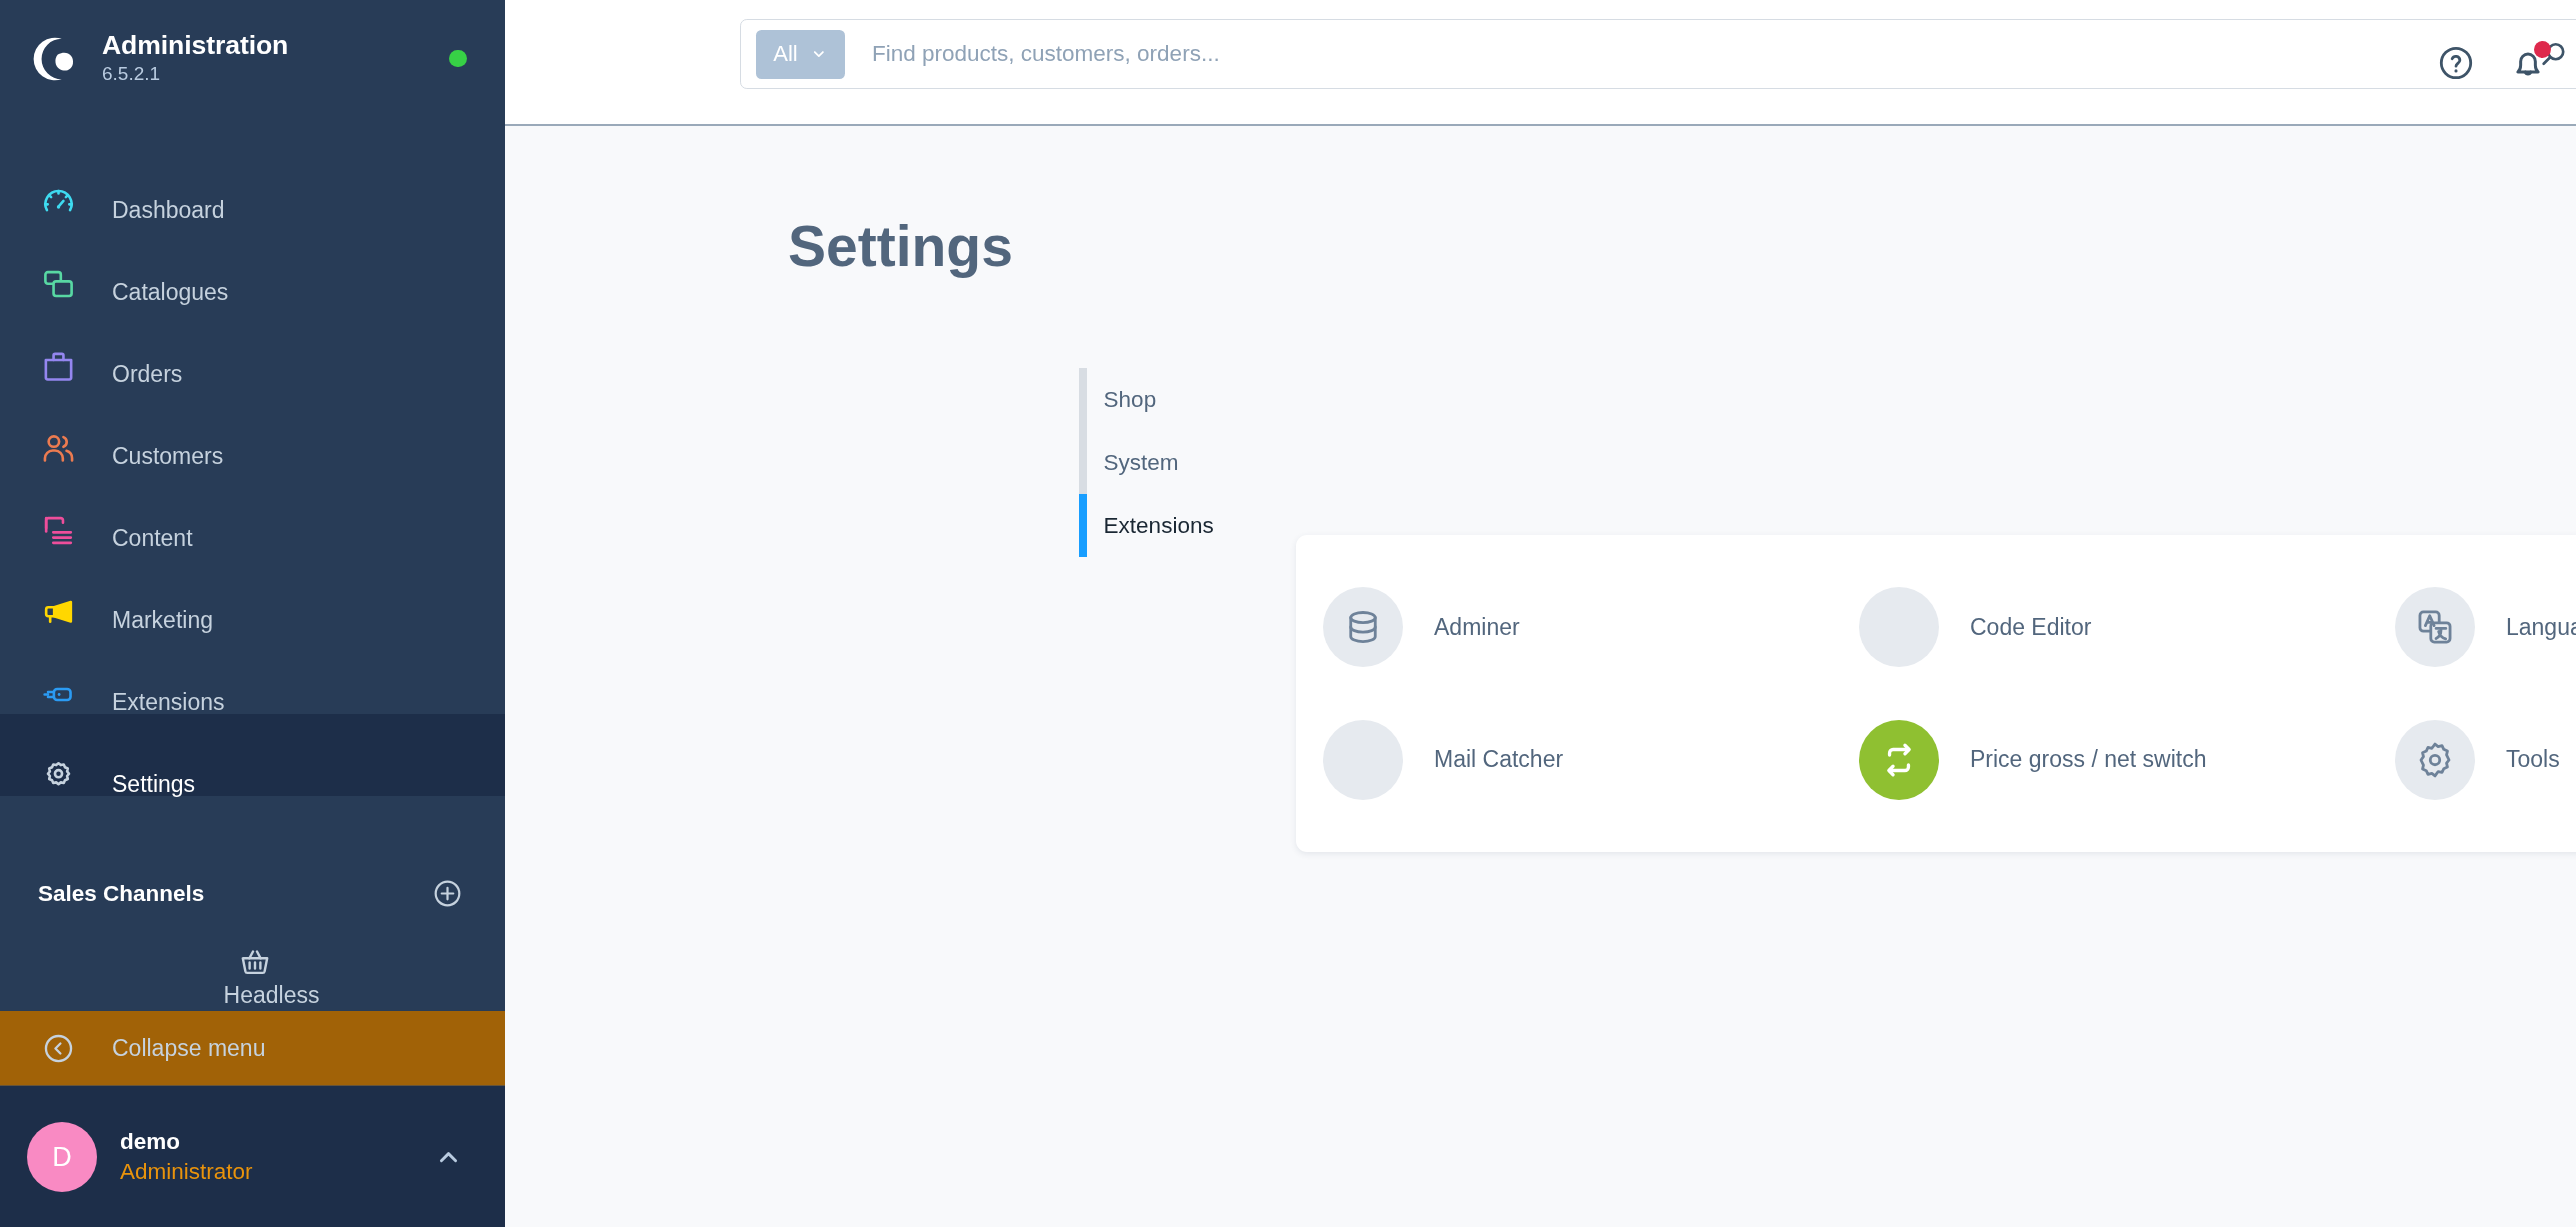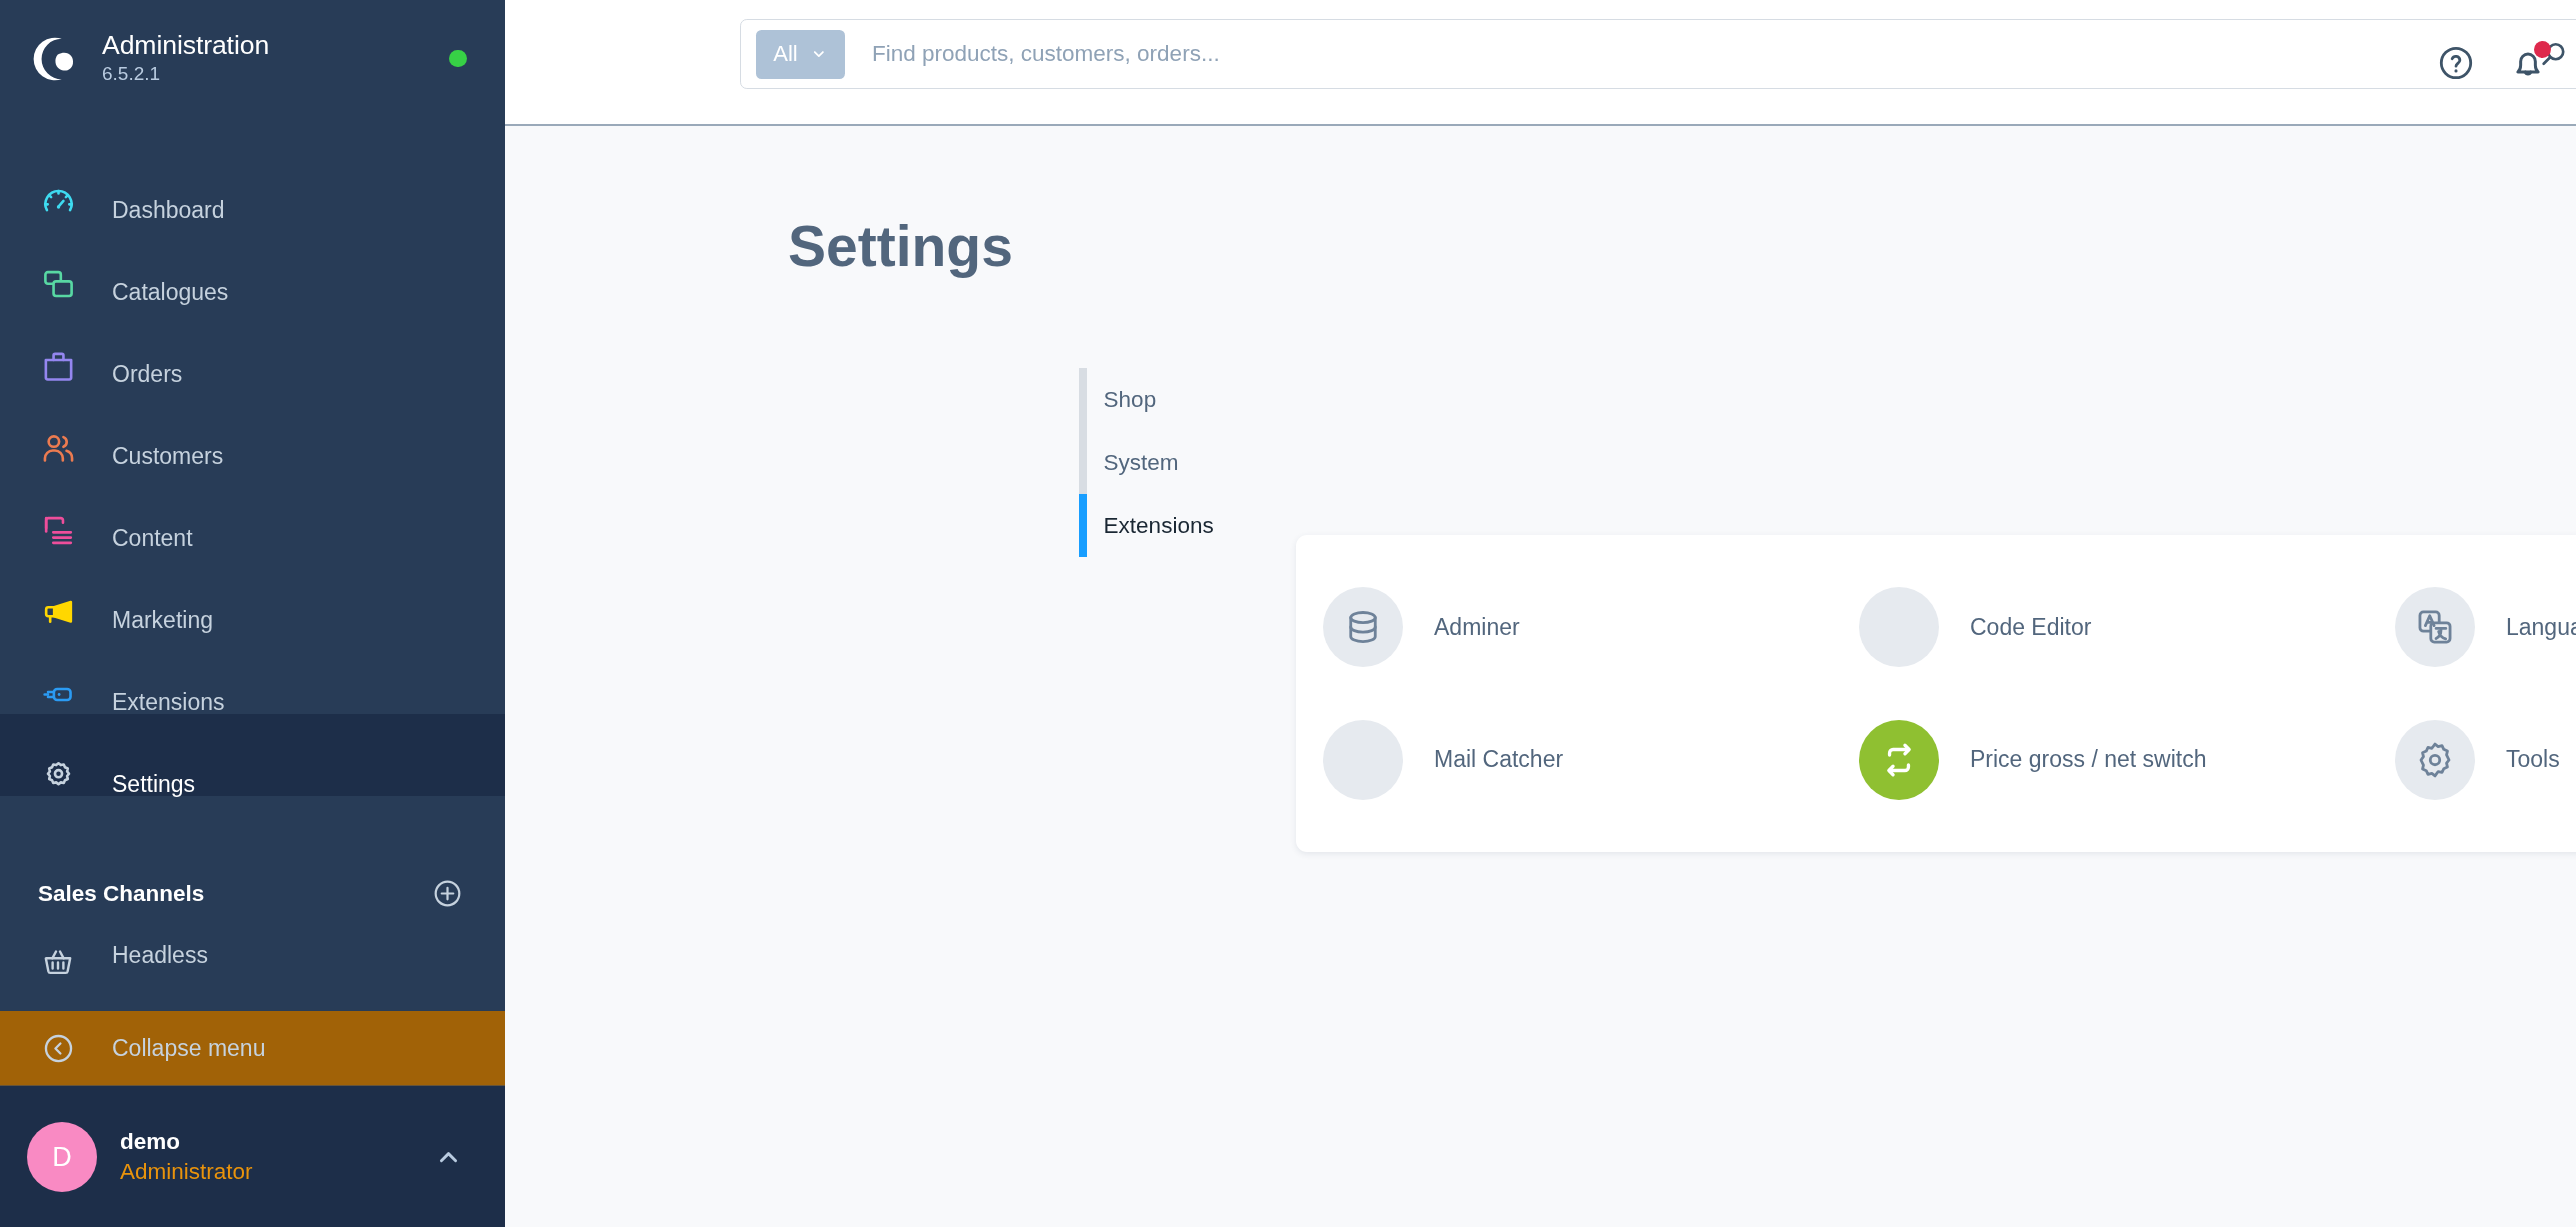--- a/index.html
+++ b/index.html
@@ -41,21 +41,21 @@
   }
   .brand-logo {
     width: 56px; height: 56px;
     flex: 0 0 auto;
     margin-right: 19px;
   }
   .brand-text { flex: 1 1 auto; min-width: 0; }
   .brand-title {
     color: #ffffff;
     font-size: 26.6px;
-    font-weight: normal;
+    font-weight: bold;
     line-height: 1.1;
     letter-spacing: -0.1px;
   }
   .brand-version {
     color: #b9cbe0;
     font-size: 19px;
     line-height: 1.3;
     margin-top: 2px;
   }
   .brand-dot {
@@ -107,23 +107,25 @@
     color: #ffffff;
     font-size: 22.5px;
     font-weight: bold;
     white-space: nowrap;
   }
   .sc-add svg { width: 33px; height: 33px; display: block; }
 
   .sc-list { padding-top: 16.4px; }
   .sc-item {
     display: flex;
+    align-items: center;
     height: 75px;
     padding-left: 38px;
     cursor: pointer;
+    flex-direction: column;
   }
   .sc-icon {
     width: 40px; height: 40px;
     margin-right: 34px;
     flex: 0 0 auto;
     display: flex; align-items: center; justify-content: center;
   }
   .sc-icon svg { width: 34px; height: 34px; display: block; }
   .sc-label {
     color: #c6d2de;

